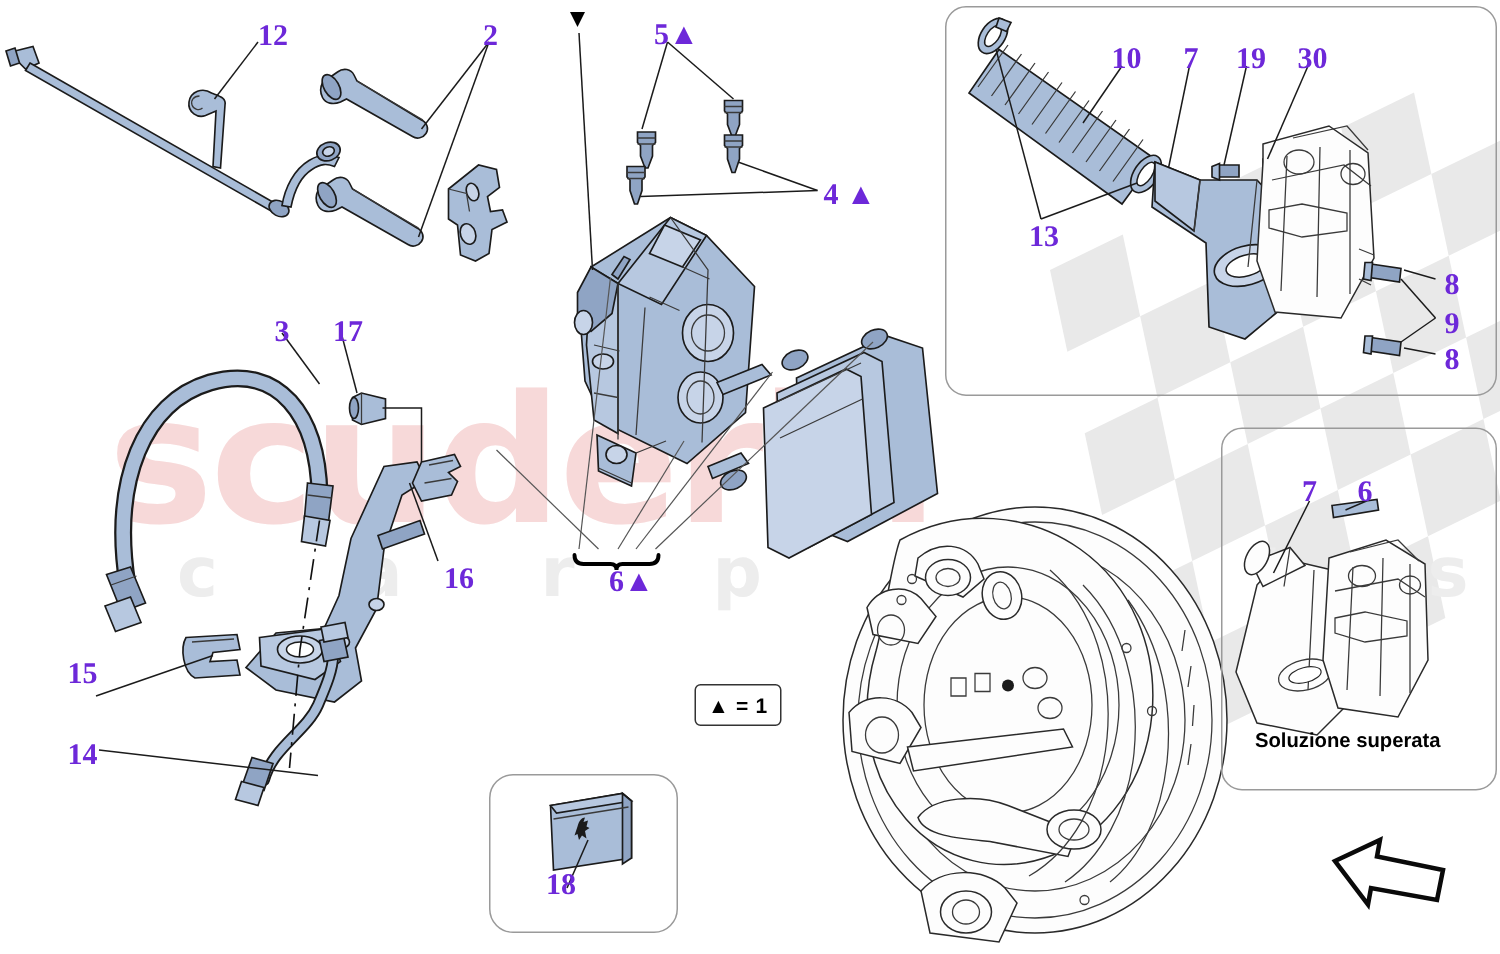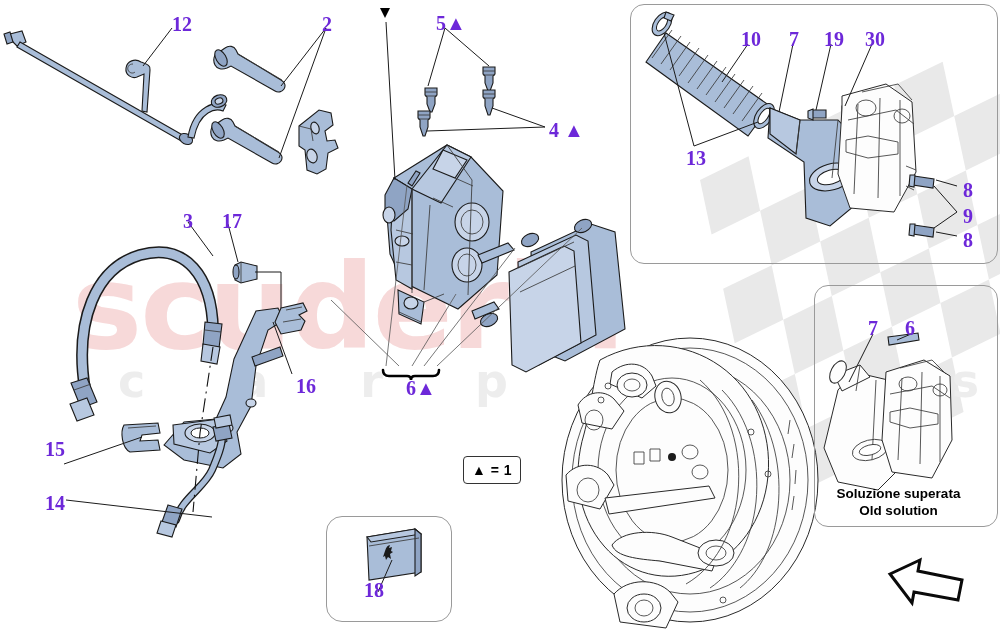--- a/index.html
+++ b/index.html
@@ -397,21 +397,20 @@
   </svg>
 
   <div class="panel" id="panel-top-right"></div>
   <div class="panel" id="panel-bottom-right"></div>
   <div class="panel" id="panel-item18"></div>
 
   <div id="legend-box">▲ = 1</div>
 
   <div class="cap" style="left:814px;top:486px;width:169px;">
     <div>Soluzione superata</div>
-    <div>Old solution</div>
   </div>
 
   <div class="lbl" style="left:172px;top:14px">12</div>
   <div class="lbl" style="left:322px;top:14px">2</div>
   <div class="lbl" style="left:436px;top:13px">5▲</div>
   <div class="lbl" style="left:549px;top:120px">4 ▲</div>
   <div class="lbl" style="left:183px;top:211px">3</div>
   <div class="lbl" style="left:222px;top:211px">17</div>
   <div class="lbl" style="left:296px;top:376px">16</div>
   <div class="lbl" style="left:45px;top:439px">15</div>

